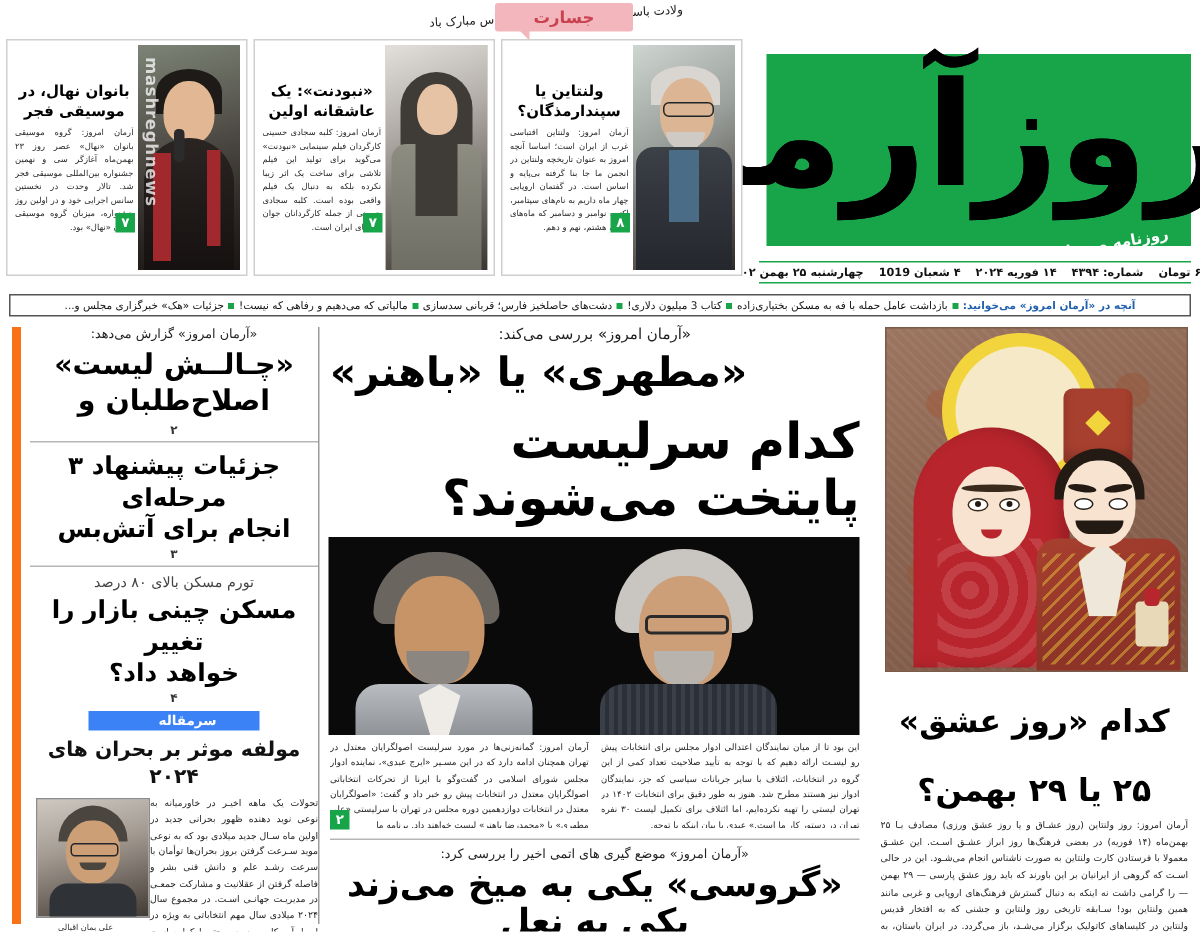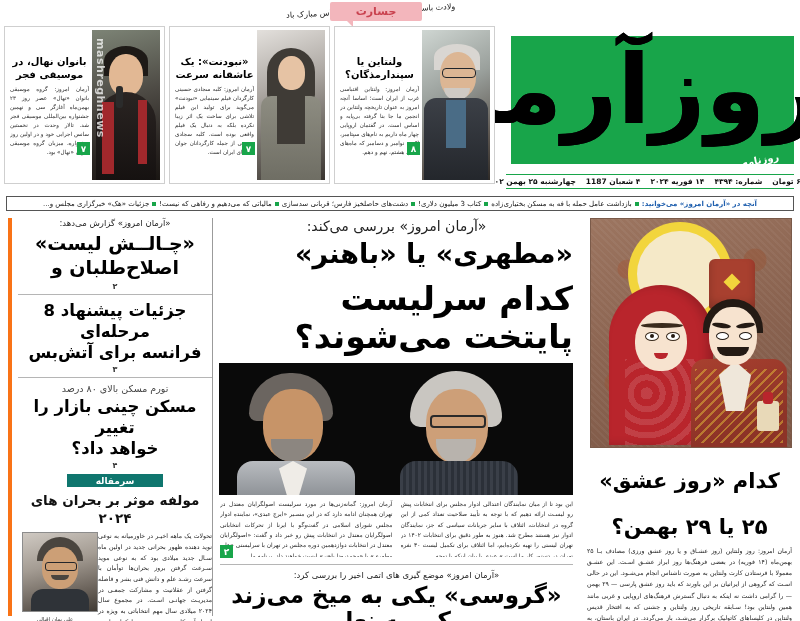--- a/index.html
+++ b/index.html
@@ -95,46 +95,46 @@
     display:flex;align-items:center;justify-content:center;
     font-size:7px;color:#111;white-space:nowrap;overflow:hidden;padding:0 4px;box-sizing:border-box;
   }
   .tk-blue{color:#1f5fae;font-weight:bold;}
   .tk-sq{display:inline-block;width:4px;height:4px;background:#18a54a;margin:0 3px;vertical-align:middle;}
 
   
   .cols{position:absolute;top:218px;right:6px;width:788px;height:398px;display:flex;flex-direction:row;gap:0;}
 
   
-  .sidebar{width:204px;height:398px;border-left:4px solid #f97316;box-sizing:border-box;padding-left:6px;order:3;}
+  .sidebar{width:204px;height:398px;border-left:6px solid #f97316;box-sizing:border-box;padding-left:6px;order:3;}
   .sb-kicker{font-size:8.5px;text-align:center;color:#222;margin-bottom:3px;}
   .sb-head{font-size:19px;font-weight:bold;text-align:center;line-height:1.28;color:#000;}
   .sb-head.sm{font-size:16.5px;}
   .sb-page{text-align:center;font-size:8px;font-weight:bold;color:#333;margin:2px 0 0;}
   .sb-rule{border:0;border-top:1px solid #b5b5b5;margin:3px 0 5px;}
   .sb-over{font-size:9.5px;text-align:center;color:#444;margin-bottom:2px;}
 
   .edi-tag{
-    margin:4px auto 5px;width:96px;height:13px;background:#0f766e;color:#fff;
-    display:flex;align-items:center;justify-content:center;font-size:9px;font-weight:bold;
+    margin:4px auto 5px;width:96px;height:13px;background:#3b82f6;color:#fff;
+    display:flex;align-items:center;justify-content:center;font-size:9px;font-weight:bold;padding-left:18px;
   }
   .edi-head{font-size:13.5px;font-weight:bold;text-align:center;line-height:1.3;margin-bottom:4px;}
   .edi-wrap{font-size:6.2px;line-height:1.72;text-align:justify;color:#1d1d1d;}
   .edi-photo{
     float:left;width:74px;height:78px;margin:1px 0 3px 4px;
     background:linear-gradient(165deg,#cfc9c2 0%,#a49c93 40%,#6b635b 75%,#413b35 100%);
     position:relative;overflow:hidden;border:1px solid #8c8c8c;
   }
   .edi-caption{float:left;clear:left;width:74px;text-align:center;font-size:5.4px;color:#333;margin-bottom:2px;}
 
   
   .center{width:368px;height:398px;order:2;padding:0 7px;box-sizing:border-box;
           border-left:1px solid #9b9b9b;}
-  .c-kicker{font-size:14px;text-align:center;color:#222;margin:0 0 5px;}
-  .c-head1{font-size:27px;font-weight:bold;text-align:right;line-height:1.12;color:#000;letter-spacing:-0.5px;}
+  .c-kicker{font-size:10px;text-align:center;color:#222;margin:0 0 5px;}
+  .c-head1{font-size:27px;font-weight:bold;text-align:left;line-height:1.12;color:#000;letter-spacing:-0.5px;}
   .c-head2{font-size:33px;font-weight:bold;text-align:right;line-height:1.15;color:#000;margin-top:11px;letter-spacing:-0.5px;}
   .c-photos{margin-top:7px;width:354px;height:132px;background:#0a0a0a;position:relative;overflow:hidden;display:flex;}
   .c-ph{flex:1;position:relative;}
   .c-lede{display:flex;flex-direction:row-reverse;gap:8px;margin-top:4px;position:relative;}
   .c-lede p{
     flex:1;font-size:5.9px;line-height:1.75;text-align:justify;color:#1d1d1d;margin:0;
     max-height:58px;overflow:hidden;
   }
   .c-page{position:absolute;bottom:-1px;left:0;width:13px;height:13px;background:#18a54a;color:#fff;
           font-size:9px;font-weight:bold;display:flex;align-items:center;justify-content:center;}
@@ -226,21 +226,21 @@
     <div class="mast-sub">روزنامه صبح ایران</div>
   </div>
 
   <div class="dateline">
     <span>۶۰۰۰ تومان</span>
     <span class="dt-sep"></span>
     <span>شماره: ۴۳۹۴</span>
     <span class="dt-sep"></span>
     <span>۱۴ فوریه ۲۰۲۴</span>
     <span class="dt-sep"></span>
-    <span>۴ شعبان 1187</span>
+    <span>۴ شعبان 1019</span>
     <span class="dt-sep"></span>
     <span>چهارشنبه ۲۵ بهمن ۱۴۰۲</span>
   </div>
 
   <div class="toppanels">
 
     <div class="tp">
       <div class="tp-text">
         <div class="tp-title">بانوان نهال، در موسیقی فجر</div>
         <div class="tp-body">آرمان امروز: گروه موسیقی بانوان «نهال» عصر روز ۲۳ بهمن‌ماه آغازگر سی و نهمین جشنواره بین‌المللی موسیقی فجر شد. تالار وحدت در نخستین سانس اجرایی خود و در اولین روز جشنواره، میزبان گروه موسیقی بانوان «نهال» بود.</div>
@@ -253,21 +253,21 @@
         <div class="p-body" style="left:4px;top:62px;width:60px;height:90px;background:linear-gradient(180deg,#2a2422,#151110);"></div>
         <div style="position:absolute;left:10px;top:72px;width:12px;height:72px;background:#a1282c;"></div>
         <div style="position:absolute;left:46px;top:70px;width:9px;height:64px;background:#a1282c;"></div>
         <div style="position:absolute;left:24px;top:56px;width:7px;height:22px;background:#2b2b2b;border-radius:3px;"></div>
         <div class="watermark">mashreghnews</div>
       </div>
     </div>
 
     <div class="tp">
       <div class="tp-text">
-        <div class="tp-title">«نبودنت»: یک عاشقانه سرعت</div>
+        <div class="tp-title">«نبودنت»: یک عاشقانه اولین</div>
         <div class="tp-body">آرمان امروز: کلبه سجادی حسینی کارگردان فیلم سینمایی «نبودنت» می‌گوید برای تولید این فیلم تلاشی برای ساخت یک اثر زیبا نکرده بلکه به دنبال یک فیلم واقعی بوده است. کلبه سجادی حسینی از جمله کارگردانان جوان سینمای ایران است.</div>
         <div class="tp-page">۷</div>
       </div>
       <div class="tp-photo">
         <div class="ph-grad2"></div>
         <div style="position:absolute;left:10px;top:18px;width:48px;height:56px;background:#3f3b36;border-radius:26px 26px 10px 10px;"></div>
         <div class="p-head" style="left:21px;top:26px;width:27px;height:34px;background:#e6c3a4;"></div>
         <div style="position:absolute;left:4px;top:66px;width:60px;height:86px;background:linear-gradient(180deg,#8e8d82,#6e6d63);border-radius:10px 10px 0 0;"></div>
         <div style="position:absolute;left:20px;top:62px;width:28px;height:52px;background:#3f3b36;"></div>
       </div>
@@ -375,22 +375,22 @@
 
       <div>
         <div class="sb-kicker">«آرمان امروز» گزارش می‌دهد:</div>
         <div class="sb-head">«چـالــش لیست»</div>
         <div class="sb-head">اصلاح‌طلبان و</div>
         <div class="sb-page">۲</div>
       </div>
       <hr class="sb-rule">
 
       <div>
-        <div class="sb-head sm">جزئیات پیشنهاد 8 مرحله‌ای</div>
-        <div class="sb-head sm">فرانسه برای آتش‌بس</div>
+        <div class="sb-head sm">جزئیات پیشنهاد ۳ مرحله‌ای</div>
+        <div class="sb-head sm">انجام برای آتش‌بس</div>
         <div class="sb-page">۳</div>
       </div>
       <hr class="sb-rule">
 
       <div>
         <div class="sb-over">تورم مسکن بالای ۸۰ درصد</div>
         <div class="sb-head sm">مسکن چینی بازار را تغییر</div>
         <div class="sb-head sm">خواهد داد؟</div>
         <div class="sb-page">۴</div>
       </div>

